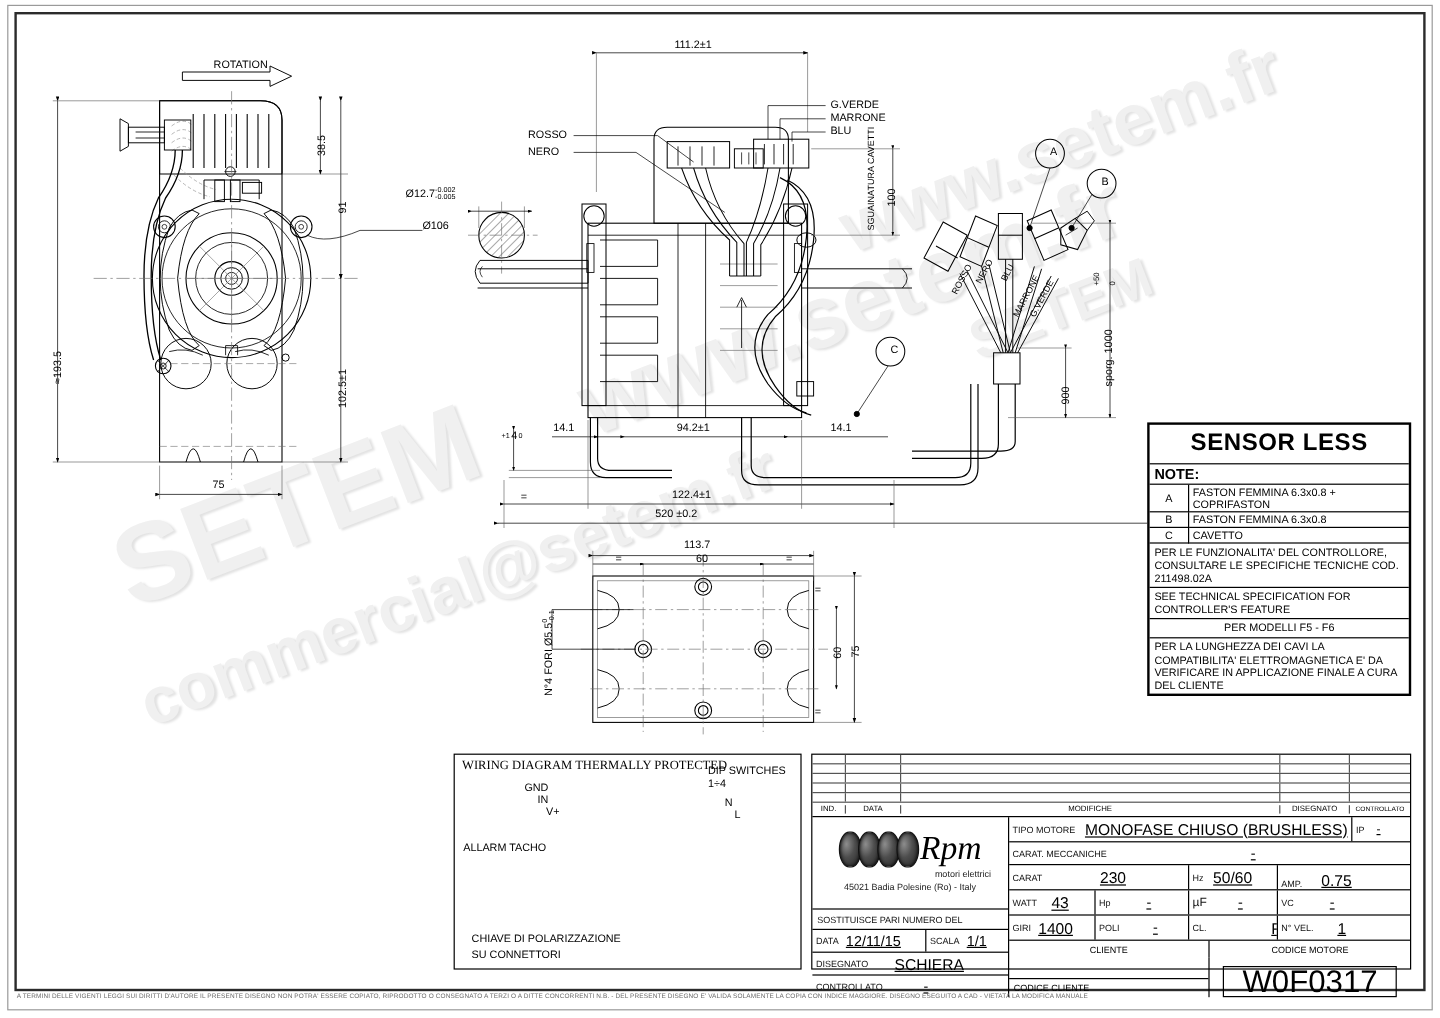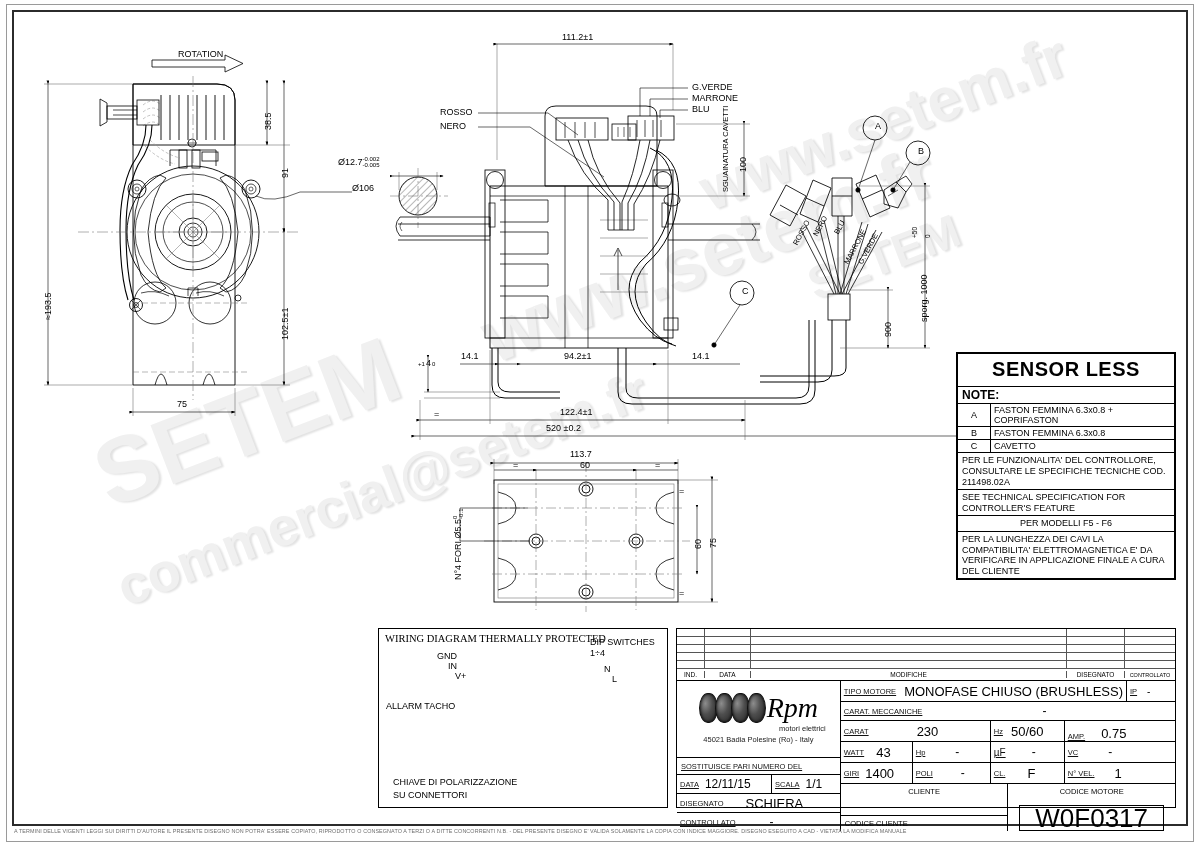--- a/index.html
+++ b/index.html
@@ -85,22 +85,22 @@
       border:1px solid #111;margin-right:-3px;box-shadow:inset 0 0 3px #000;}
   .logo .rpm{font-family:"Liberation Serif",serif;font-style:italic;font-size:28px;line-height:1;}
   .logo .sub1{font-size:7.5px;color:#222;margin-top:1px;align-self:flex-end;margin-right:14px;}
   .logo .sub2{font-size:7.5px;color:#222;margin-top:2px;}
 
   .cellrow{display:flex;border-bottom:1px solid #000;}
   .cellrow:last-child{border-bottom:none;}
   .cell{display:flex;align-items:center;border-right:1px solid #000;
       box-sizing:border-box;padding:0 3px;overflow:hidden;white-space:nowrap;}
   .cell:last-child{border-right:none;}
-  .lab{font-size:7.5px;color:#111;text-decoration:underline;}
-  .val{font-size:12px;font-weight:normal;margin-left:6px;}
+  .lab{font-size:7.5px;color:#111;}
+  .val{font-size:12px;font-weight:normal;margin-left:6px;text-decoration:underline;}
   .val.big{font-size:13px;}
   .cellrow.h20{height:20px;}
   .cellrow.h18{height:18px;}
 
   #tb .left .sost{height:16px;display:flex;align-items:center;padding:0 4px;
       font-size:7.5px;border-bottom:1px solid #000;}
   #tb .left .drow{height:18px;display:flex;border-bottom:1px solid #000;}
   #tb .left .drow:last-child{border-bottom:none;}
 
   .codebox{flex:1;display:flex;flex-direction:column;}
@@ -788,21 +788,21 @@
         </div>
         <div class="cellrow h20">
           <div class="cell" style="width:72px;">
             <span class="lab">GIRI</span>
             <span class="val big" style="margin-left:6px;">1400</span>
           </div>
           <div class="cell" style="width:78px;">
             <span class="lab">POLI</span>
             <span class="val" style="margin-left:28px;">-</span>
           </div>
-          <div class="cell" style="width:74px;">
+          <div class="cell" style="width:74px;gap:32px;">
             <span class="lab">CL.</span>
             <span class="val big" style="margin-left:22px;">F</span>
           </div>
           <div class="cell" style="flex:1;">
             <span class="lab">N° VEL.</span>
             <span class="val big" style="margin-left:20px;">1</span>
           </div>
         </div>
         <div class="codebox">
           <div class="chdr">

